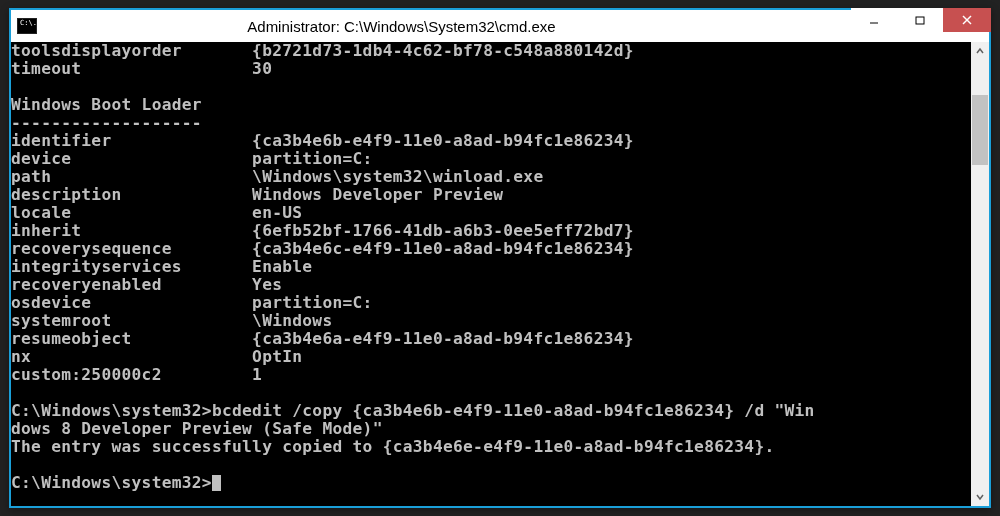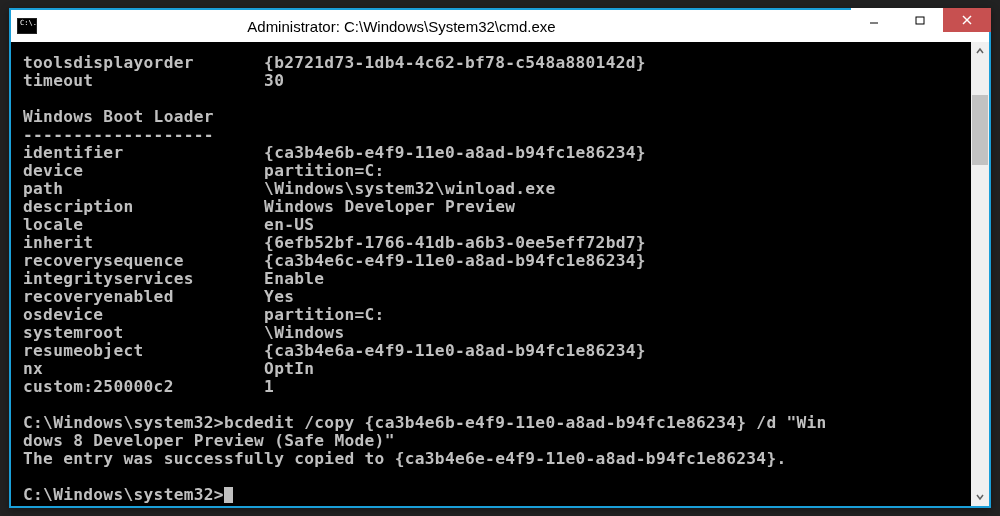--- a/index.html
+++ b/index.html
@@ -81,21 +81,21 @@
       background: #000;
       overflow: hidden;
     }
     .terminal {
       flex: 1;
       font-family: "Lucida Console", Consolas, monospace;
       font-size: 16.2px;
       line-height: 18px;
       color: #c0c0c0;
       white-space: pre;
-      padding: 12px;
+      padding: 0;
       overflow: hidden;
       font-weight: bold;
       letter-spacing: 0.3px;
     }
     .scrollbar {
       width: 18px;
       background: #f0f0f0;
       display: flex;
       flex-direction: column;
       flex-shrink: 0;

